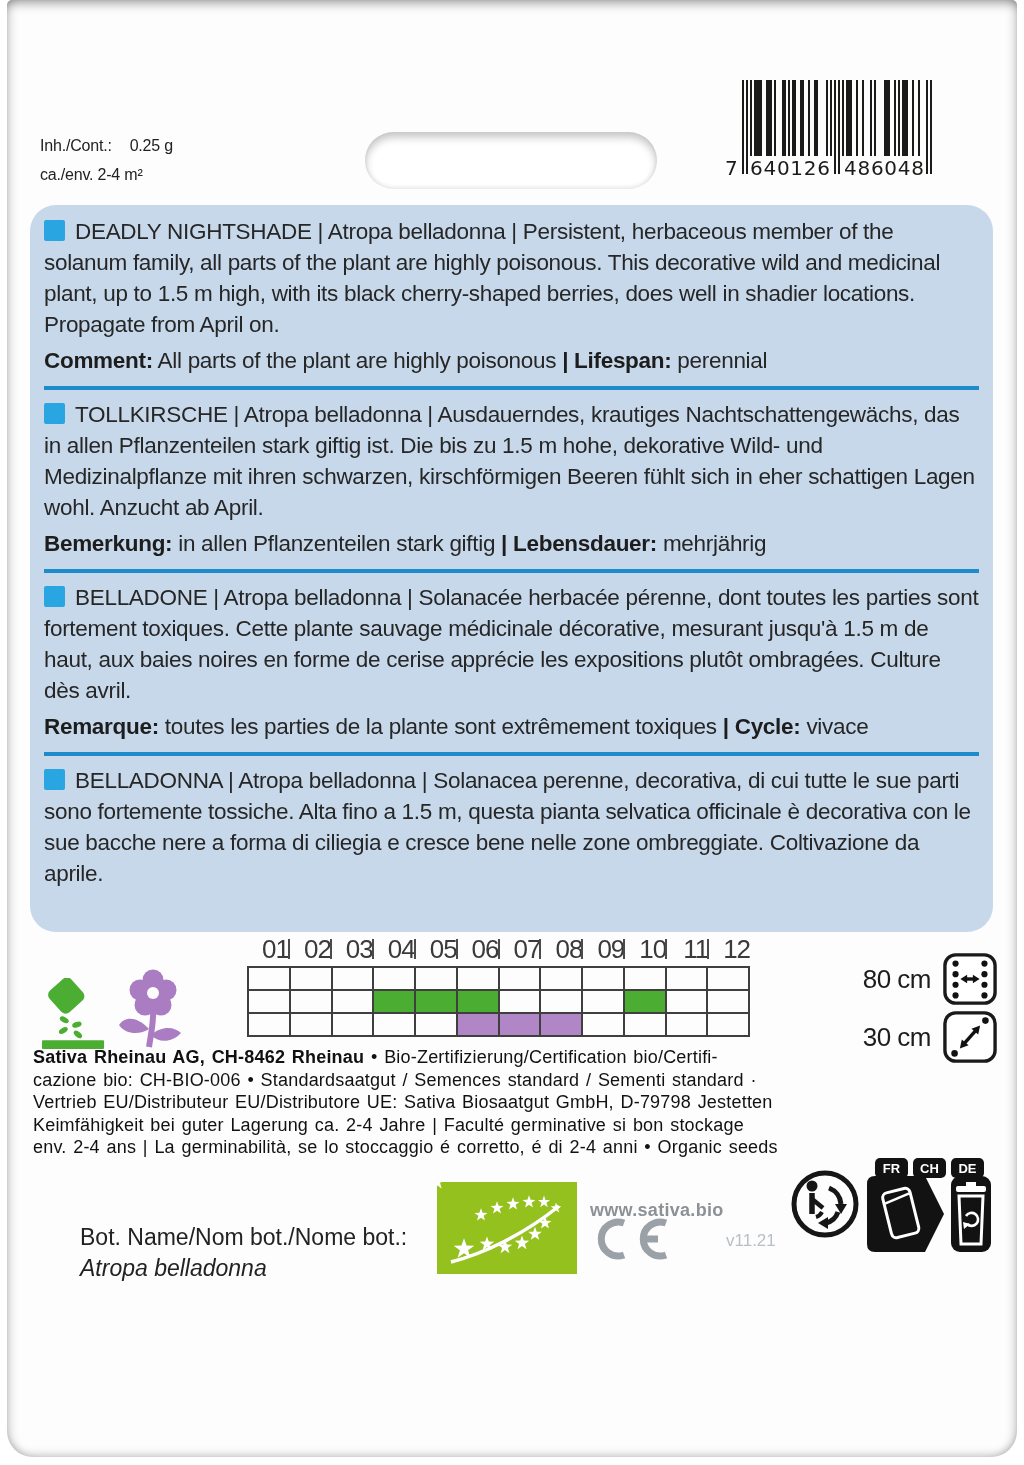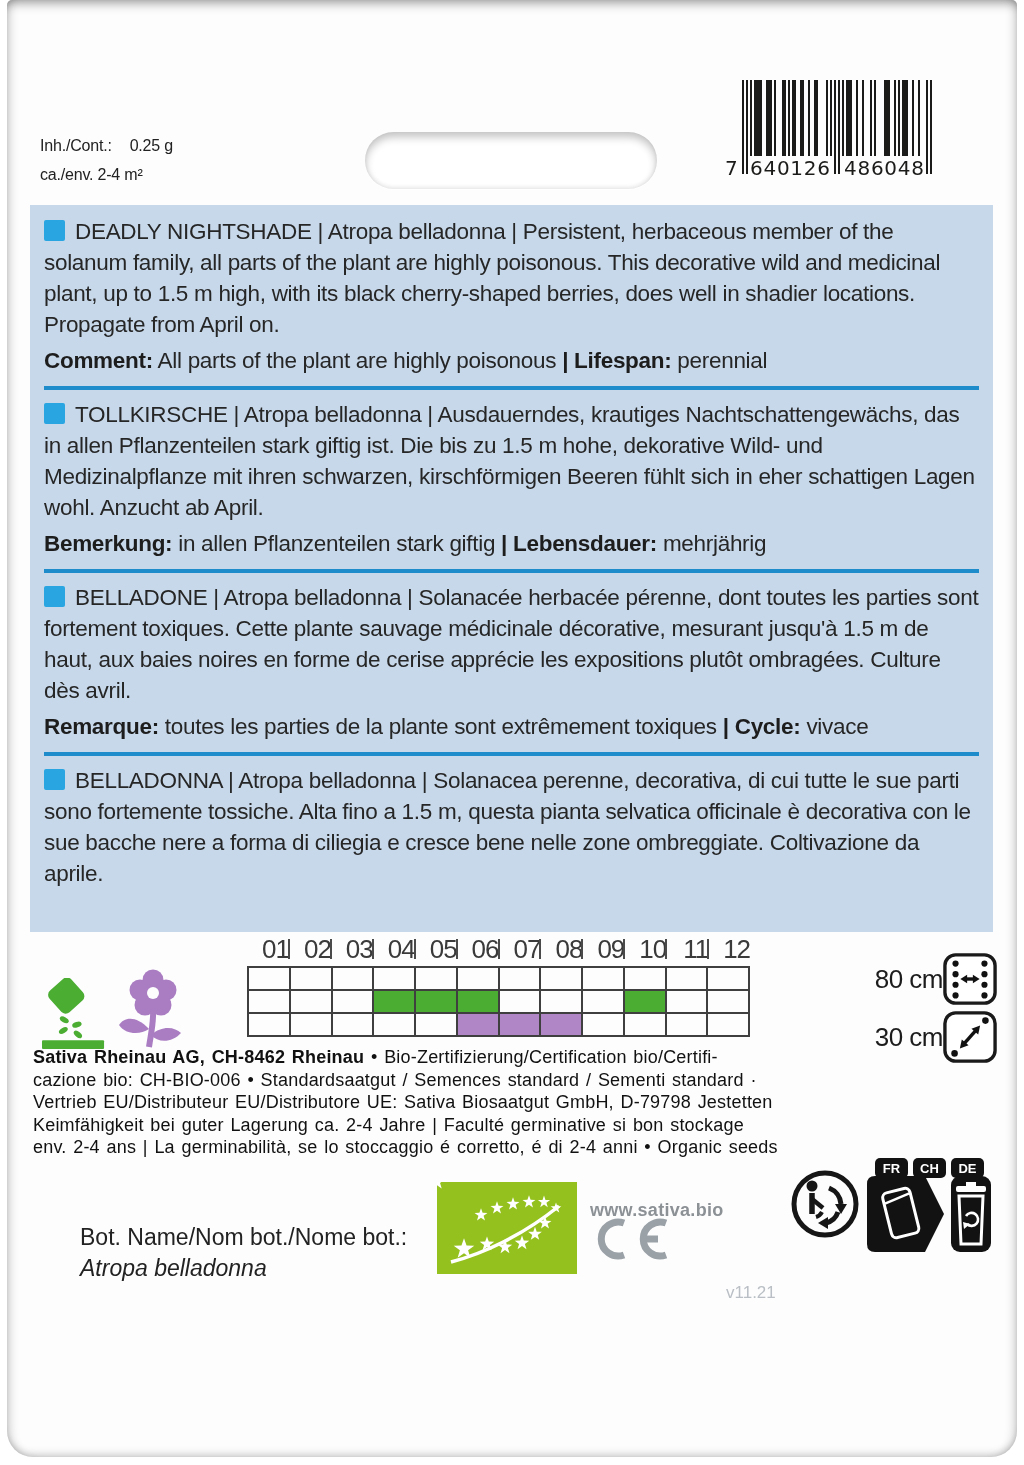--- a/index.html
+++ b/index.html
@@ -23,54 +23,54 @@
   .bc-bars{font-size:0;white-space:nowrap;}
   .bc-module{display:inline-block;width:2px;height:76px;vertical-align:top;}
   .bc-module.on{background:#1b1b19;}
   .bc-module.on.guard{height:94px;}
   .bc-digits{position:absolute;top:74px;left:0;width:190px;height:22px;font-size:20px;color:#1b1b19;font-family:"DejaVu Sans",sans-serif;}
   .bc-prefix{position:absolute;left:-17px;top:2px;}
   .bc-left{position:absolute;left:8px;top:2px;width:80px;display:flex;justify-content:space-between;}
   .bc-right{position:absolute;left:102px;top:2px;width:80px;display:flex;justify-content:space-between;}
 
   
-  .panel{position:absolute;left:23px;top:205px;width:963px;height:727px;background:#c7d8ea;padding:11px 14px;box-sizing:border-box;overflow:hidden;}
+  .panel{position:absolute;left:23px;top:205px;width:963px;height:727px;background:#c7d8ea;padding:11px 14px;box-sizing:border-box;overflow:hidden;border-radius:26px;}
   .lang-block p{margin:0;font-size:22.5px;line-height:31px;letter-spacing:-0.3px;color:#262626;}
   .lang-block .note{margin-top:5px;}
   .bullet{display:inline-block;width:21px;height:21px;background:#29a5e1;border-radius:2px;margin-right:10px;transform:translateY(2px);}
   .lang-sep{height:4px;background:#1e8bca;border:none;margin:10px 0 9px 0;}
   b.lbl{font-weight:bold;color:#1d1d1d;}
 
   
   .cal-months{position:absolute;left:240px;top:934px;width:503px;height:30px;display:flex;}
   .cal-m{flex:1;text-align:right;font-size:26px;letter-spacing:-1px;color:#3a3a3a;position:relative;line-height:30px;}
   .cal-m + .cal-m::before{content:'';position:absolute;left:-1px;top:5px;width:2px;height:20px;background:#4a4a4a;}
   table.cal-grid{position:absolute;left:240px;top:966px;width:503px;border-collapse:collapse;table-layout:fixed;}
   table.cal-grid td{border:2px solid #3f3f3f;height:21px;padding:0;}
 
   .legend-icons{position:absolute;left:35px;top:960px;width:160px;height:90px;display:flex;align-items:flex-end;gap:8px;}
 
   
   .spacing{position:absolute;left:792px;top:950px;width:198px;}
-  .sp-row{display:flex;align-items:center;justify-content:flex-end;gap:0;height:58px;}
+  .sp-row{display:flex;align-items:center;justify-content:flex-end;gap:12px;height:58px;}
   .sp-label{font-size:26px;letter-spacing:-0.5px;color:#1c1c1c;white-space:nowrap;}
 
   
   .address{position:absolute;left:26px;top:1046px;width:780px;font-size:18px;line-height:22.6px;color:#111;letter-spacing:0.2px;word-spacing:1.5px;}
   .address b{font-weight:bold;}
 
   
   .botname{position:absolute;left:73px;top:1222px;font-size:23px;line-height:31px;color:#222;}
   .botname .sci{font-style:italic;}
 
   
   .eu-logo{position:absolute;left:430px;top:1182px;}
   .website{position:absolute;left:583px;top:1200px;font-size:18px;font-weight:bold;color:#8c9196;letter-spacing:0.3px;}
   .ce-mark{position:absolute;left:583px;top:1216px;}
-  .version{position:absolute;left:719px;top:1283px;font-size:17px;color:#b9bfc4;}
+  .version{position:absolute;left:719px;top:1231px;font-size:17px;color:#b9bfc4;}
   .triman{position:absolute;left:782px;top:1166px;}
   .frchde{position:absolute;left:856px;top:1154px;}
 </style>
 </head>
 <body>
 
 <div class="packet">
 
   <div class="contents">
     <div><span>Inh./Cont.:</span><span class="val">0.25 g</span></div>

